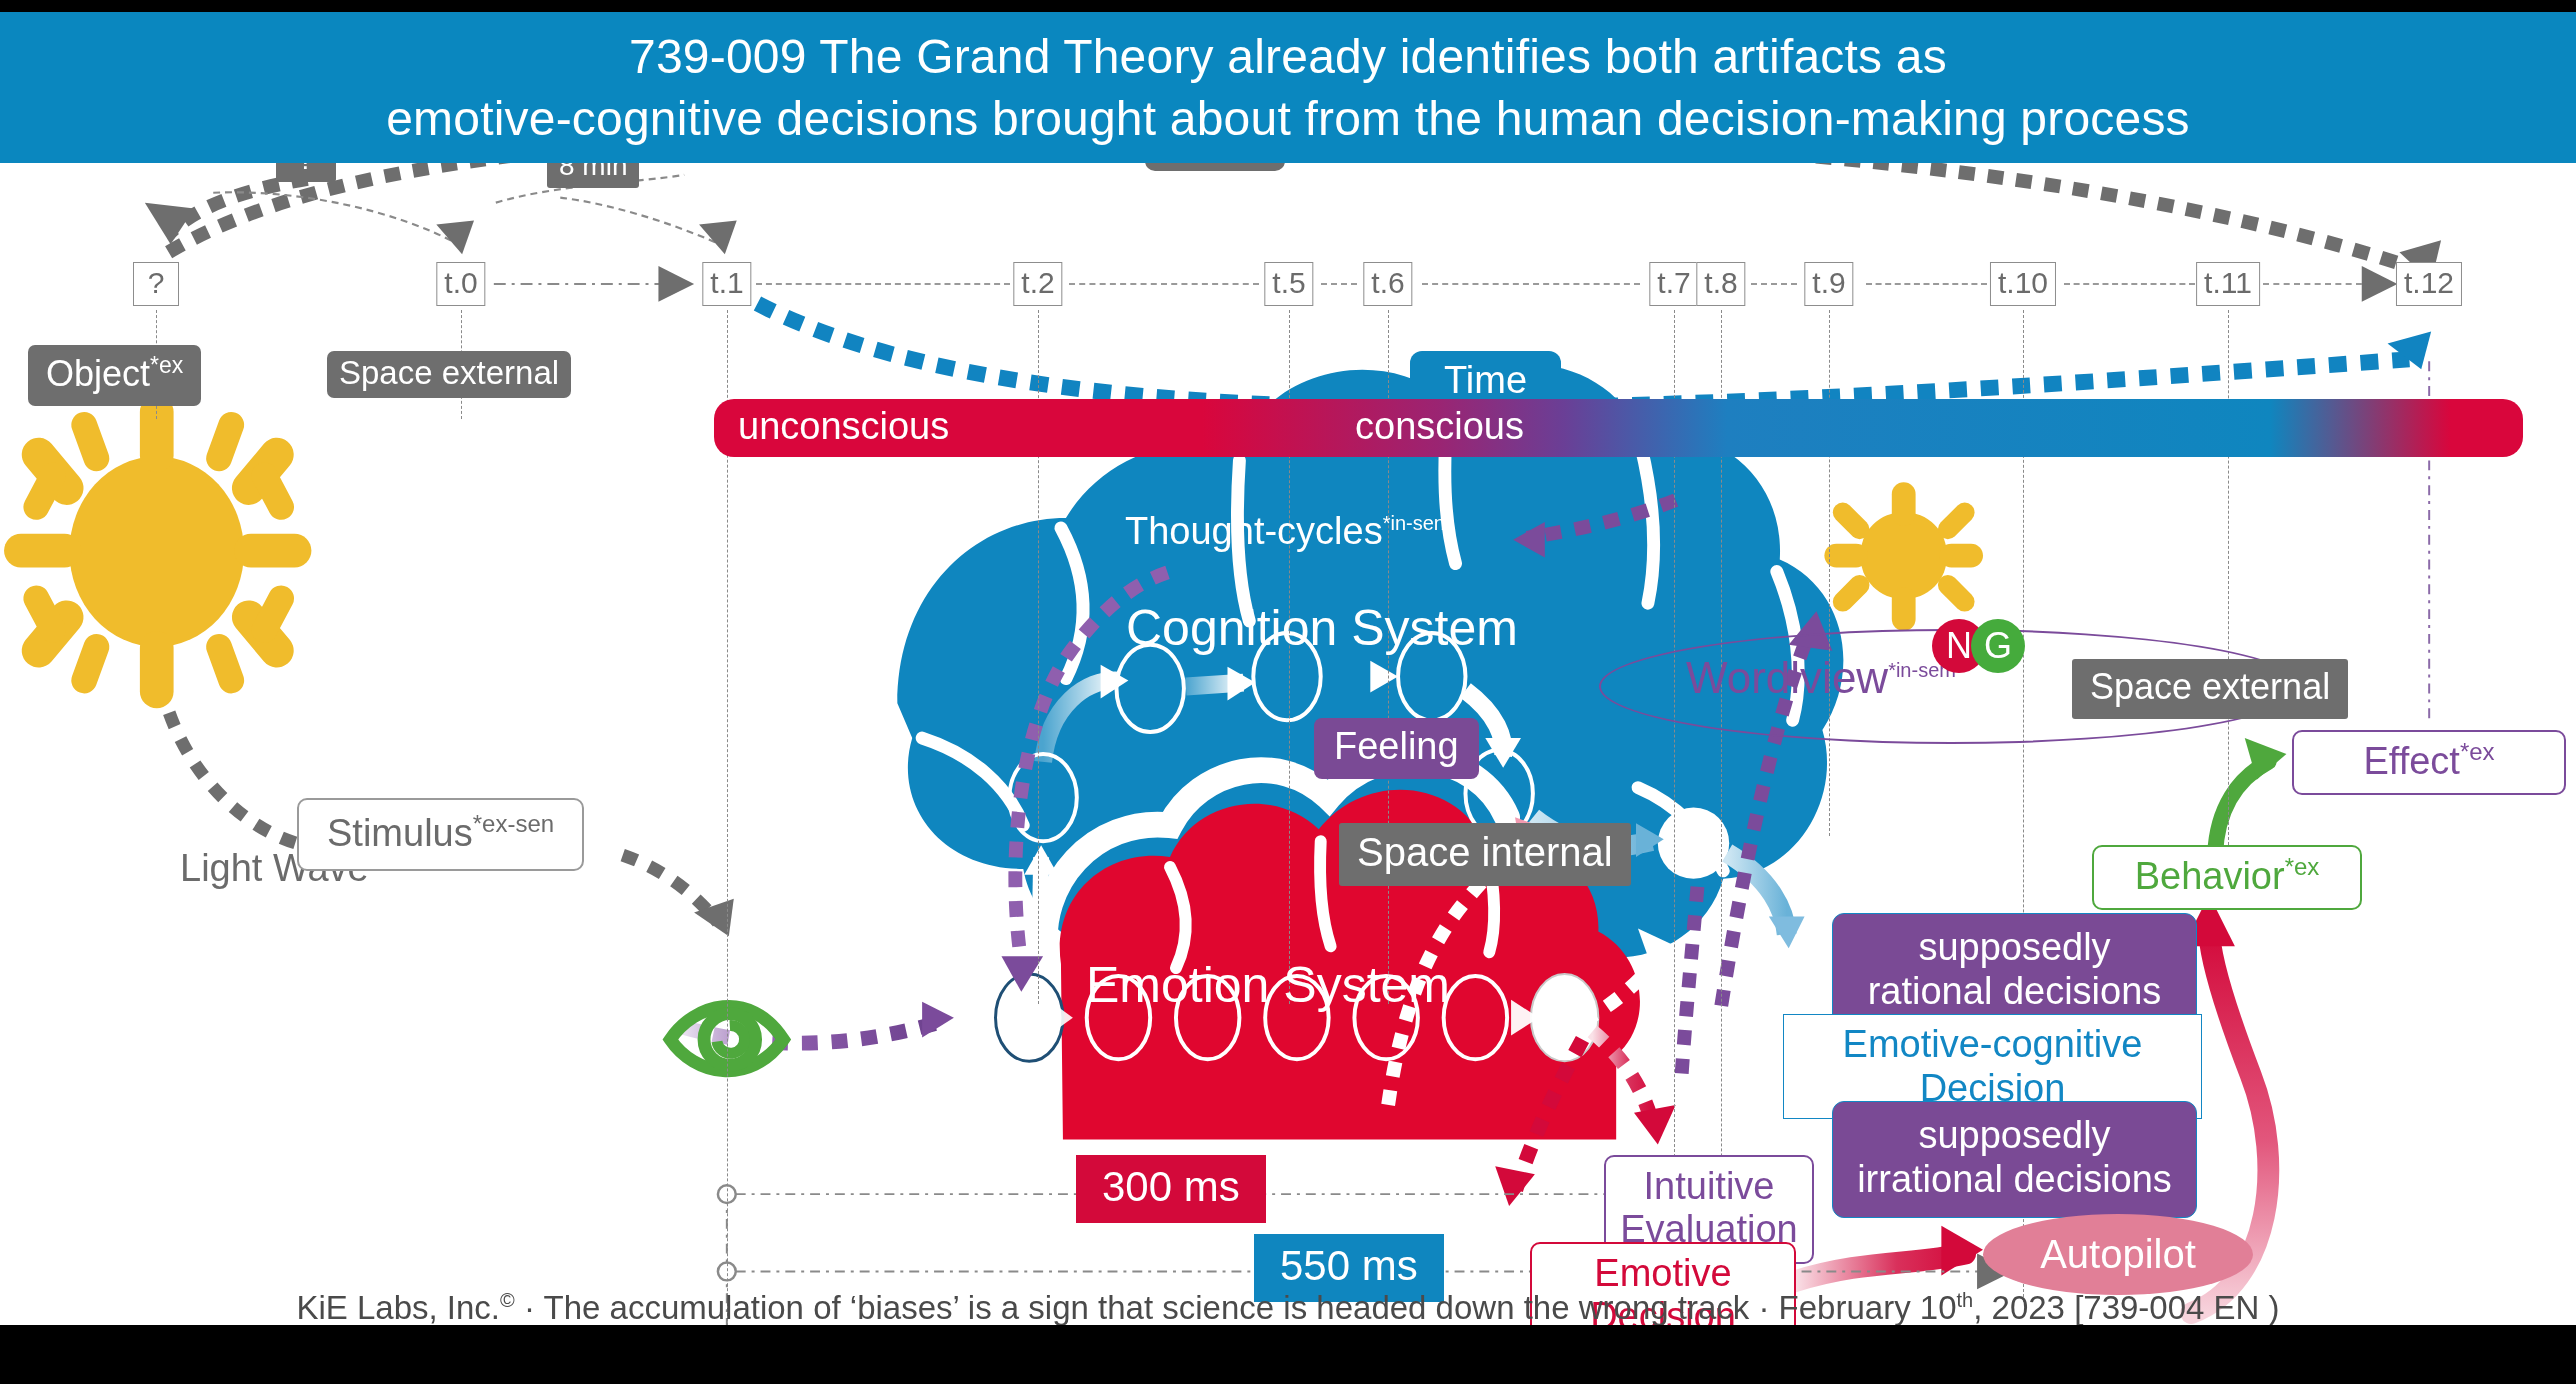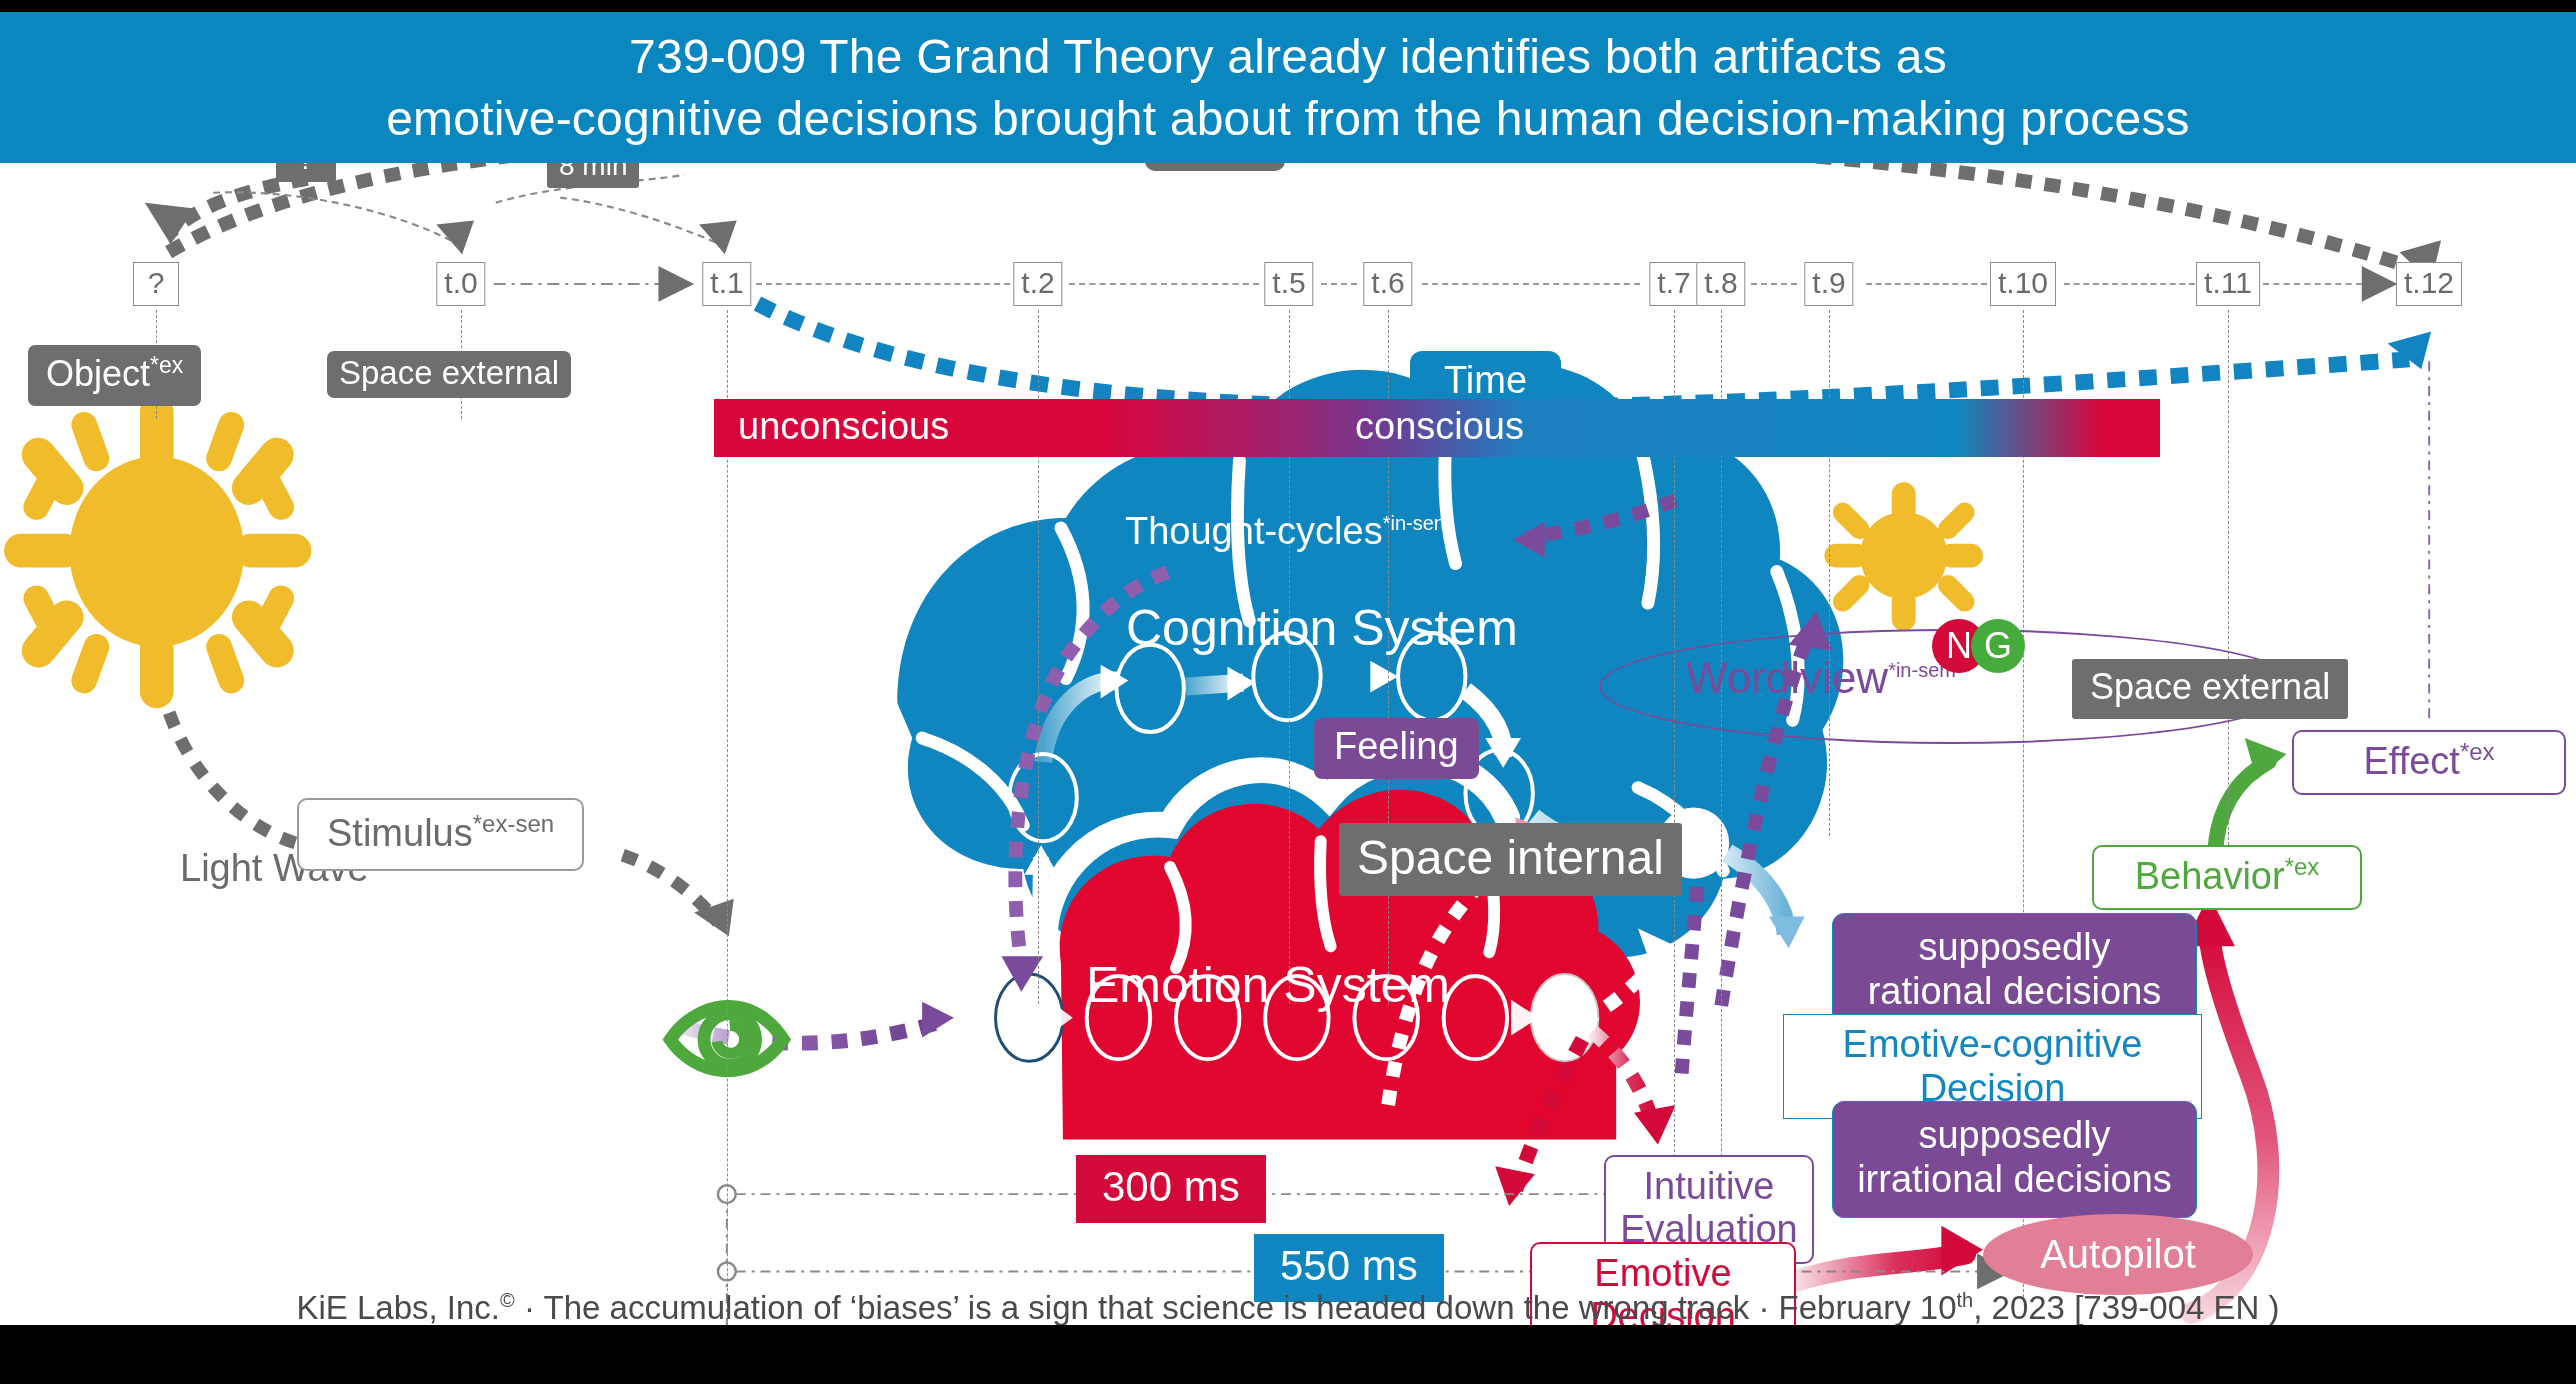--- a/index.html
+++ b/index.html
@@ -440,38 +440,38 @@
 
     <div class="tlabel grey" style="left:180px; top:684px;">
       <span>Light Wave</span><sup>*ex-sen</sup>
     </div>
 
     <div class="obox" style="left:297px; top:635px;">
       <span>Stimulus</span><sup>*ex-sen</sup>
     </div>
 
     <div class="pill-blue" style="left:1410px; top:188px;">Time</div>
-    <div class="consbar" style="left:714px; top:236px; width:1446px;">
+    <div class="consbar" style="left:714px; top:236px; width:1809px;border-radius:20px;">
       <span class="lbl" style="left:24px;">unconscious</span>
       <span class="lbl" style="left:641px;">conscious</span>
     </div>
 
     <div class="tlabel white" style="left:1125px; top:347px;">
       <span>Thought-cycles</span><sup>*in-sen</sup>
     </div>
     <div class="tlabel big-white" style="left:1126px; top:436px;">Cognition System</div>
     <div class="tlabel big-white" style="left:1086px; top:793px;">Emotion System</div>
     <div class="tlabel white" style="left:793px; top:694px;">
       <span>Stimuli</span><sup>*in-sen</sup>
     </div>
 
     <div style="position:absolute;left:1314px;top:555px;background:#7a4a95;color:#fff;font-size:38px;
                 padding:7px 20px 11px 20px;border-radius:8px;">Feeling</div>
 
-    <div class="pill sharp" style="left:1339px; top:660px; font-size:48px;">Space internal</div>
+    <div class="pill sharp" style="left:1339px; top:660px; font-size:40px;">Space internal</div>
 
     <div class="wv-ellipse" style="left:1599px; top:466px; width:704px; height:115px;"></div>
     <div class="tlabel purple" style="left:1686px; top:490px; font-size:44px;">
       <span>Wordlview</span><sup>*in-sem</sup>
     </div>
     <div class="badge n" style="left:1932px; top:456px;">N</div>
     <div class="badge g" style="left:1971px; top:456px;">G</div>
 
     <div class="pill sharp" style="left:2072px; top:496px; font-size:36px;">Space external</div>
 

